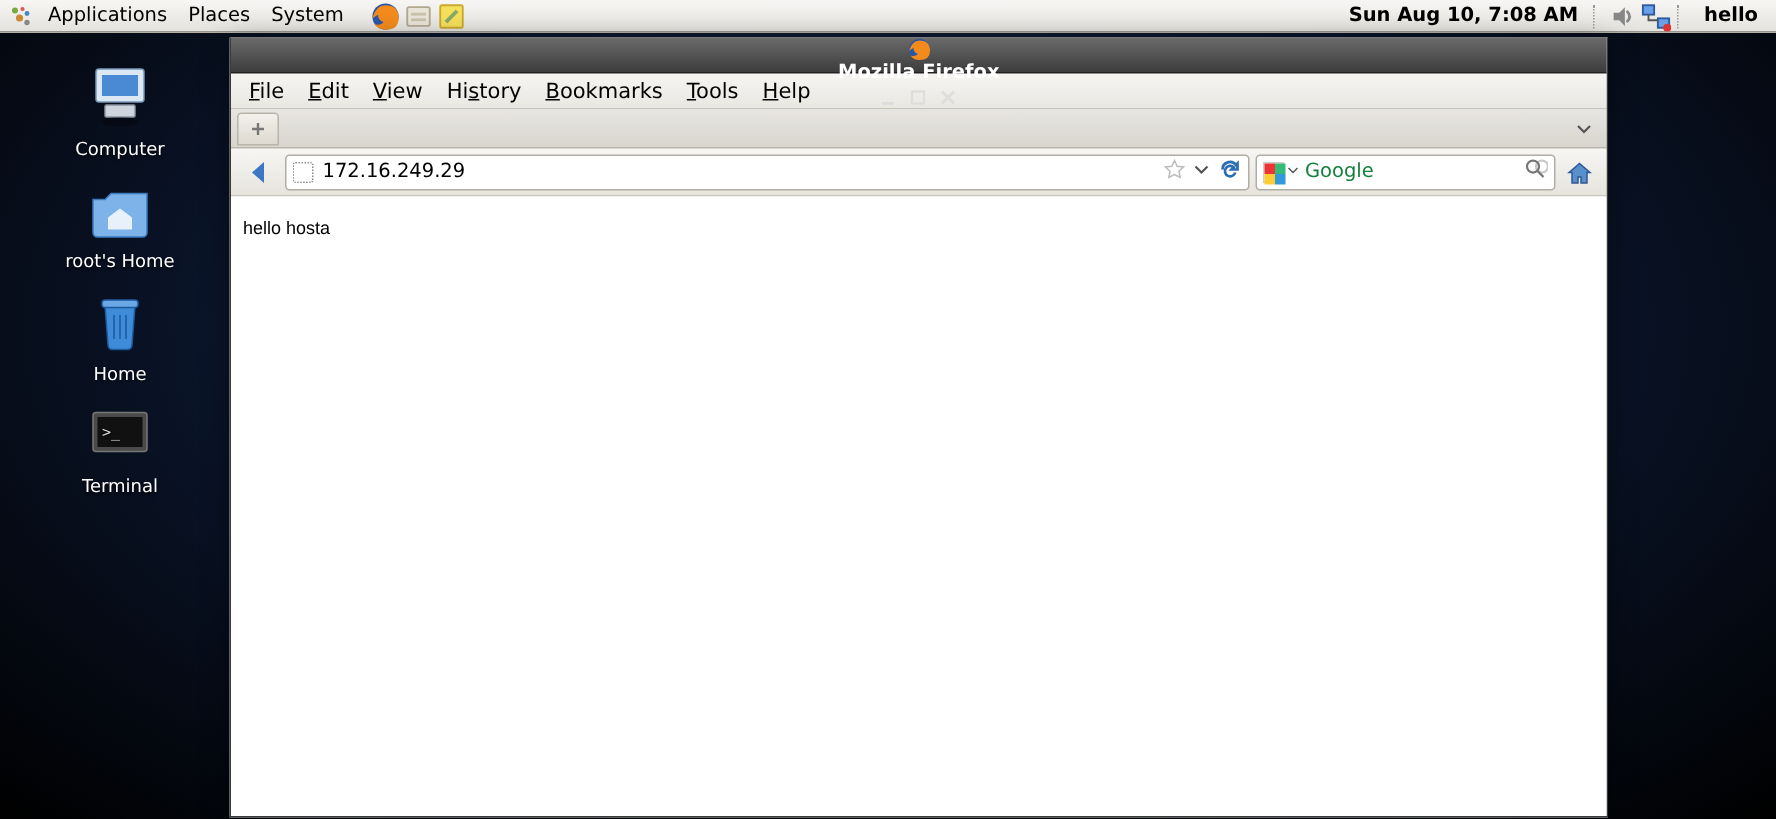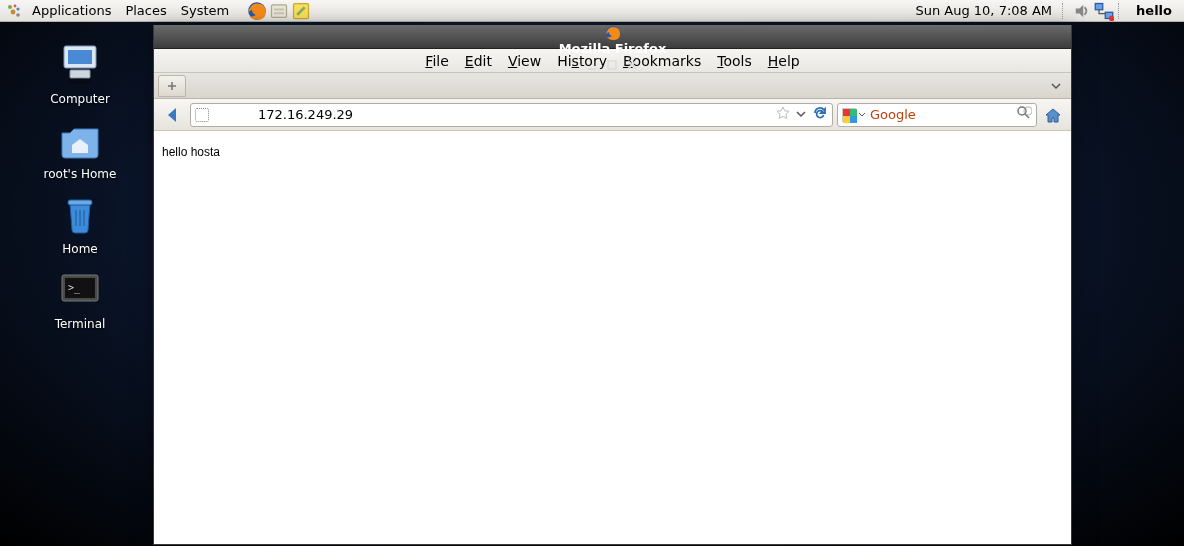--- a/index.html
+++ b/index.html
@@ -21,21 +21,21 @@
     display: flex; align-items: center;
     padding: 0 4px;
     font-size: 13px;
   }
   .panel-left, .panel-right { display: flex; align-items: center; gap: 2px; }
   .panel-spacer { flex: 1; }
   .panel-menu { padding: 2px 6px; cursor: default; }
   .panel-icon { width: 20px; height: 20px; display: flex; align-items: center; justify-content: center; }
   .panel-sep { width: 6px; height: 16px; border-left: 1px dotted #999; margin: 0 2px; }
   .panel-user { font-weight: bold; padding: 0 8px; }
-  .clock { padding: 0 6px; }
+  .clock { padding: 0 6px; font-weight: bold; }
 
   .foot-icon svg { width: 16px; height: 16px; }
 
   
   .desktop-icon {
     position: absolute; width: 96px;
     display: flex; flex-direction: column; align-items: center;
     color: #fff; text-shadow: 0 1px 2px rgba(0,0,0,.9);
     font-size: 12px; cursor: default;
   }
@@ -71,21 +71,20 @@
     color: #ddd; font-size: 12px;
   }
 
   .menubar {
     height: 24px;
     background: linear-gradient(#f6f5f2, #e9e7e2);
     border-bottom: 1px solid #c8c5bd;
     display: flex; align-items: center;
     padding: 0 4px;
     font-size: 14px;
-    justify-content: center;
   }
   .menubar .menu-item { padding: 2px 8px; cursor: default; }
   .menu-u { text-decoration: underline; }
 
   .tabbar {
     height: 26px;
     background: linear-gradient(#e8e6e1, #d8d5ce);
     border-bottom: 1px solid #b9b5ab;
     display: flex; align-items: flex-end;
     padding-left: 2px;
@@ -131,30 +130,30 @@
   }
   .urlbar {
     flex: 1; height: 24px;
     background: #fff;
     border: 1px solid #b0ada4;
     border-radius: 3px;
     display: flex; align-items: center;
     padding: 0 4px; gap: 6px;
     font-size: 13px;
   }
-  .urlbar .addr { flex:1;margin-left:43px; }
+  .urlbar .addr { flex:1; }
   .urlbar .tail { display:flex; align-items:center; gap:6px; color:#888; }
   .searchbar {
     width: 200px; height: 24px;
     background: #fff;
     border: 1px solid #b0ada4;
     border-radius: 3px;
     display: flex; align-items: center;
     padding: 0 4px; gap: 4px;
-    color: #c2410c; font-size: 13px;
+    color: #15803d; font-size: 13px;
   }
   .searchbar .engine { display:flex; align-items:center; gap:2px; }
   .searchbar .placeholder { flex:1; }
   .home-btn { width:24px; height:24px; display:flex; align-items:center; justify-content:center; }
 
   .content {
     flex: 1; background: #fff;
     padding: 14px 8px;
     font-family: Liberation Sans, sans-serif;
     font-size: 12px;

